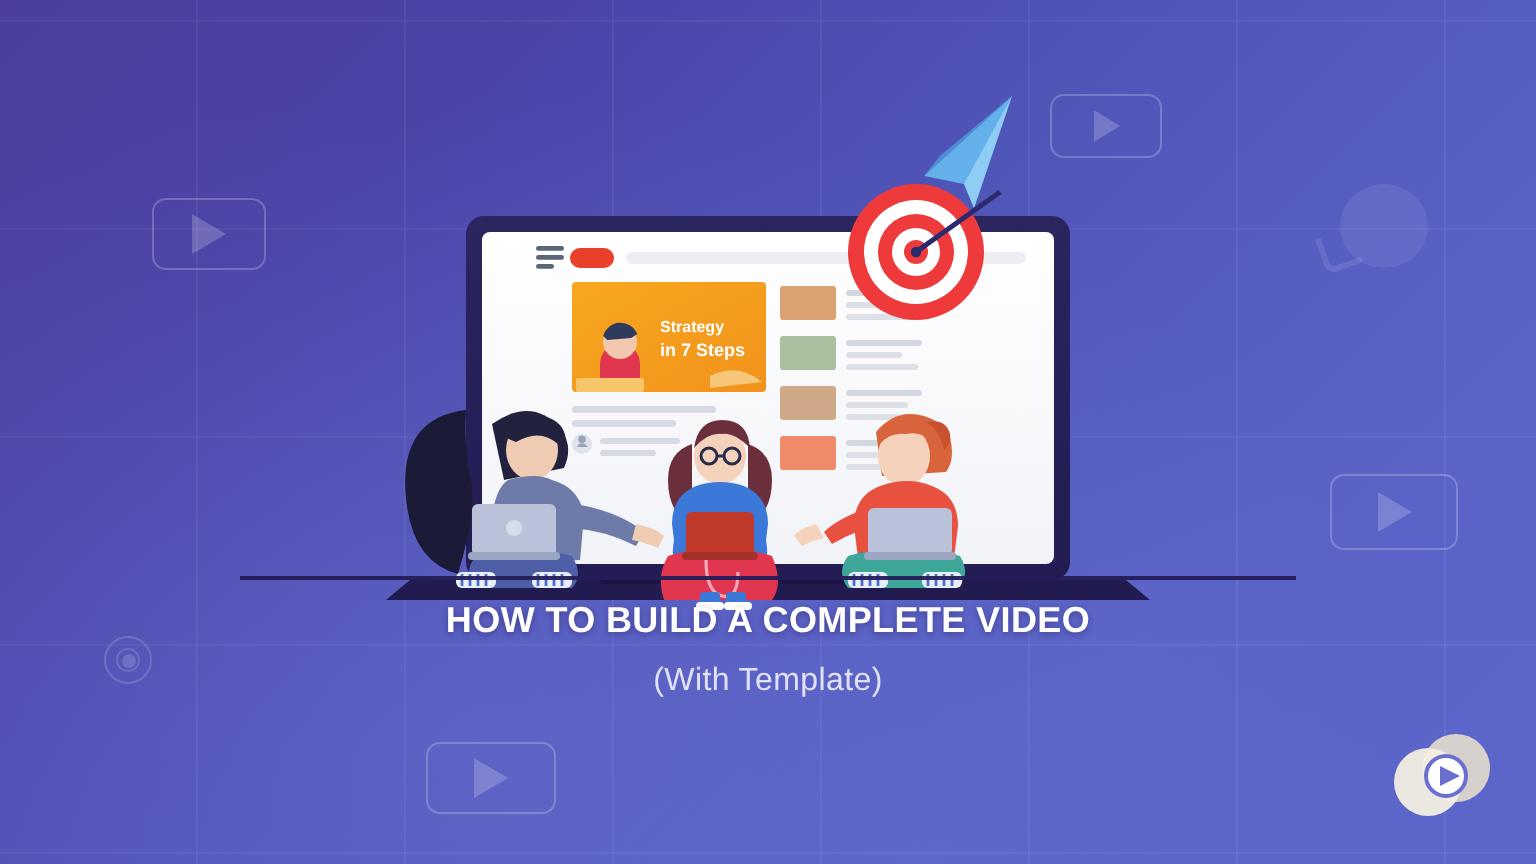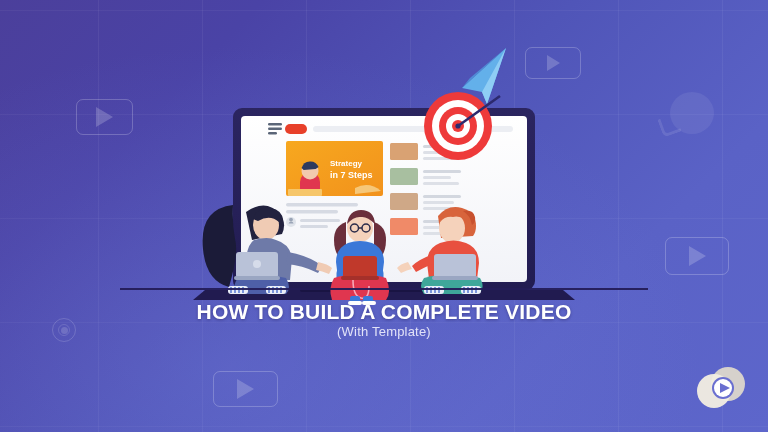--- a/index.html
+++ b/index.html
@@ -91,29 +91,30 @@
     opacity:.95;
   }
   .titlewrap {
     position:absolute;
     left:0; right:0; top:300px;
     text-align:center;
   }
   .title {
     color:#ffffff;
     font-weight:700;
-    font-size:21px;
+    font-size:18px;
     letter-spacing:.2px;
     line-height:1.14;
     text-shadow:0 1px 3px rgba(20,12,60,.35);
     padding:0 90px;
   }
   .subtitle {
+    margin-top:11px;
     color:#e9e9fb;
-    font-size:13px;
+    font-size:16px;
     font-weight:400;
     letter-spacing:.2px;
     opacity:.95;
   }
 
   
   .brand { position:absolute; right:20px; bottom:22px; width:54px; height:46px; }
 </style>
 </head>
 <body>

